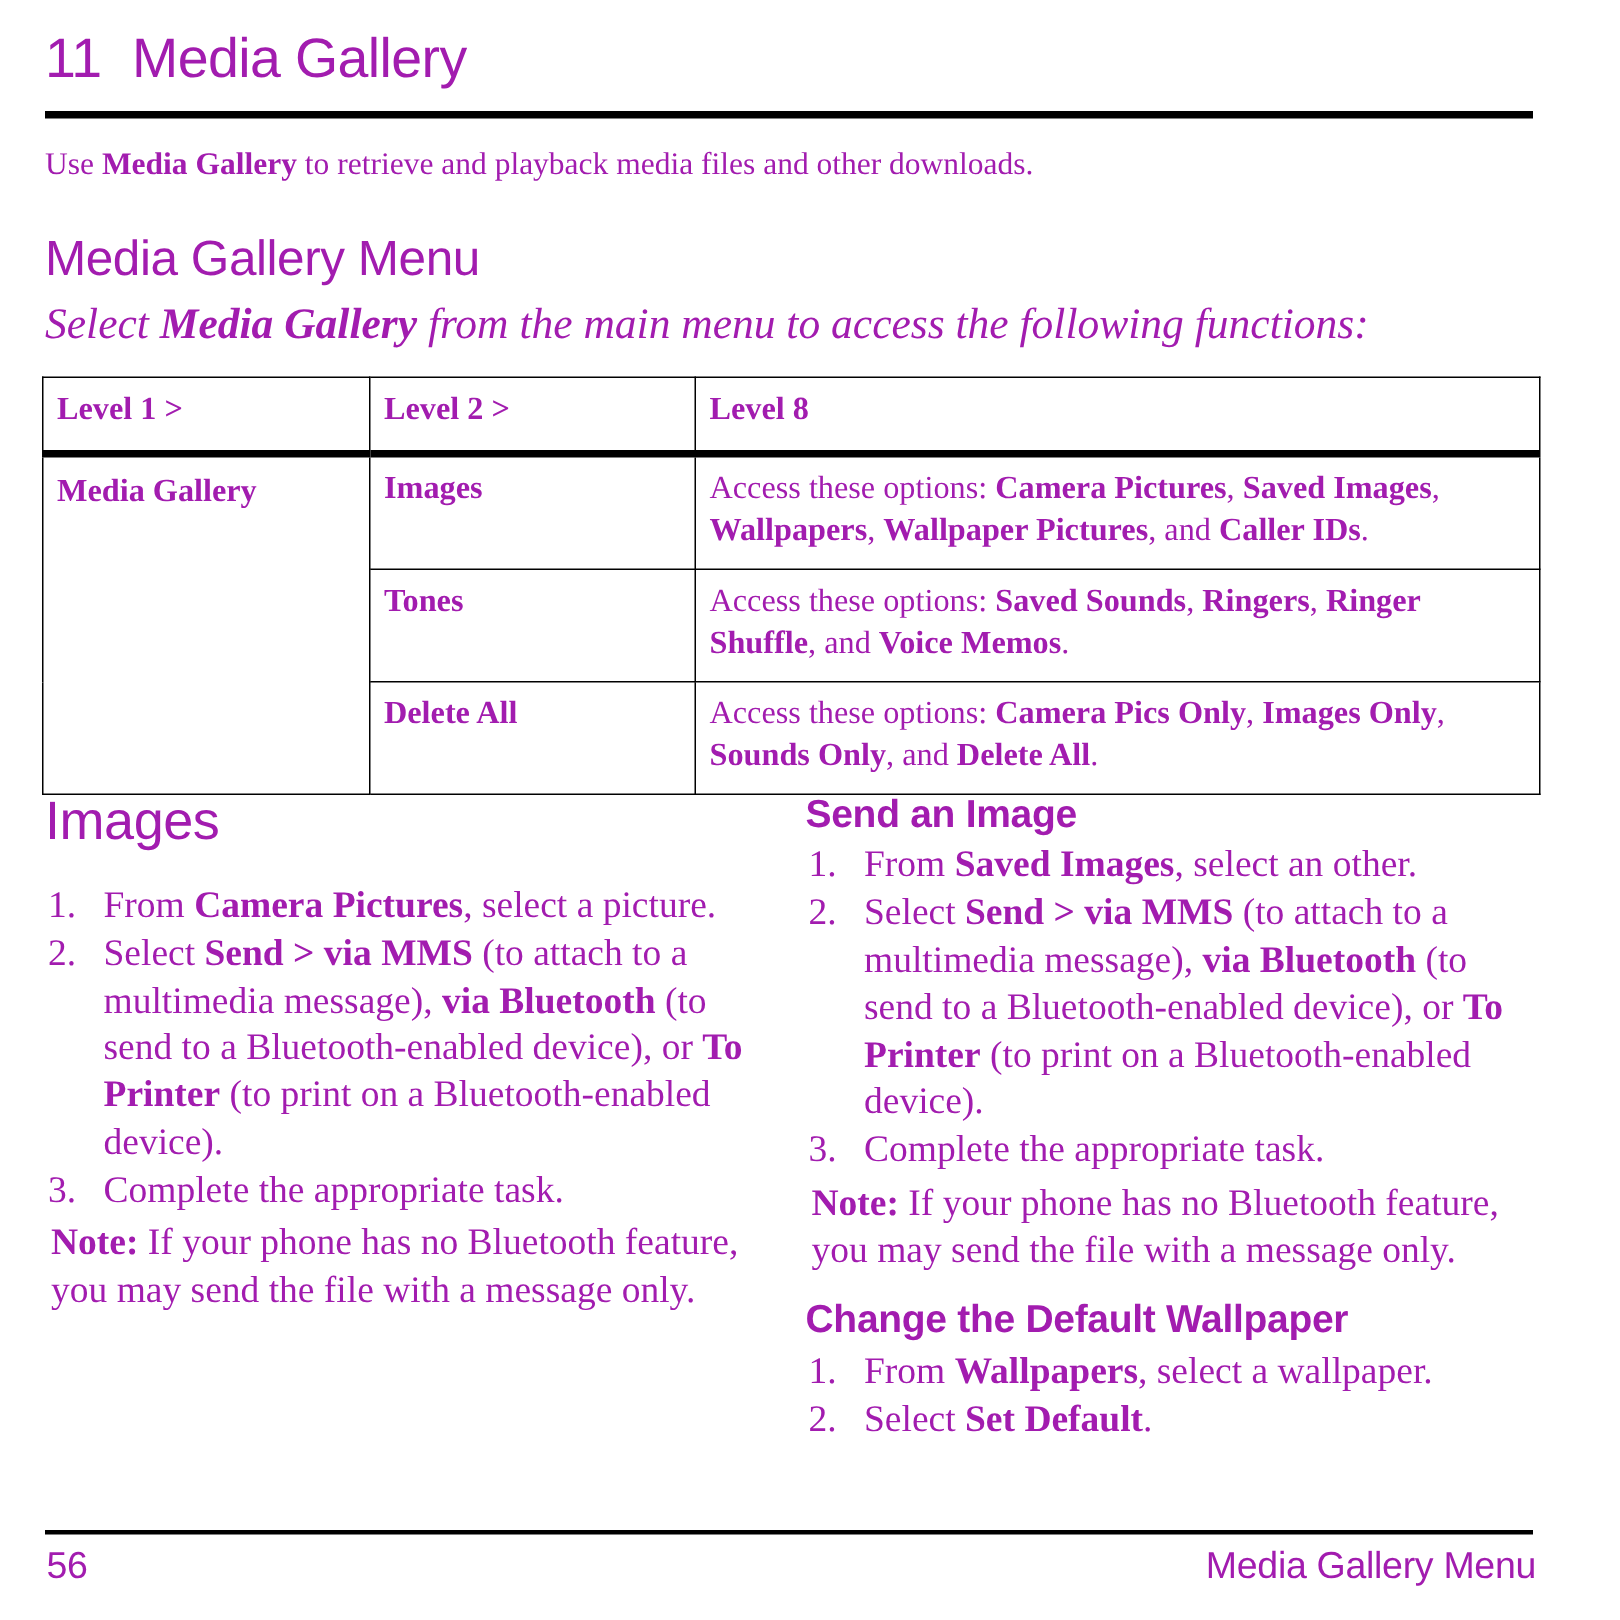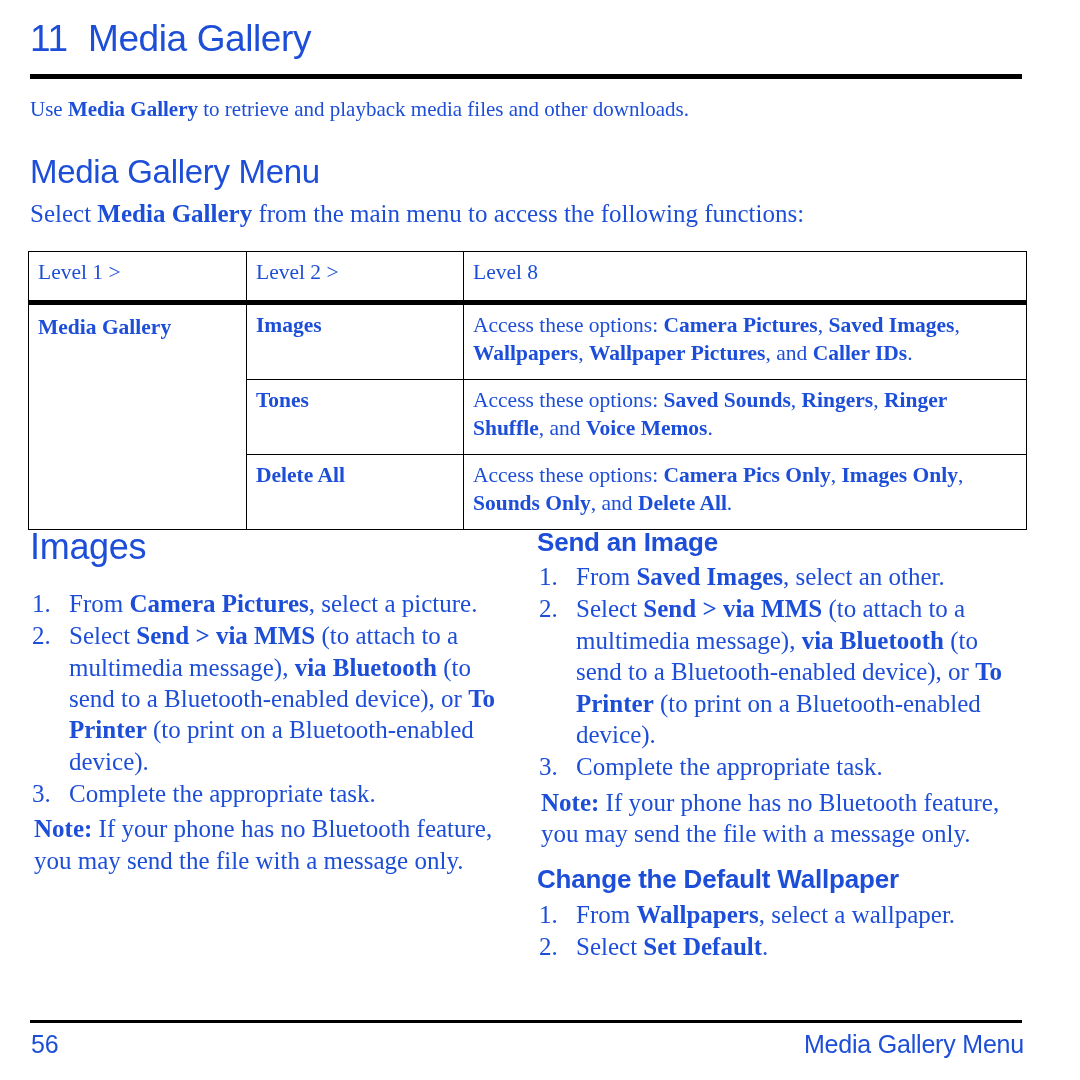--- a/index.html
+++ b/index.html
@@ -7,21 +7,21 @@
     padding: 0;
     background: #ffffff;
   }
   .page {
     position: relative;
     width: 1080px;
     height: 1080px;
     background: #ffffff;
     overflow: hidden;
     font-family: "Liberation Serif", "DejaVu Serif", serif;
-    color: #1d4ed8;
+    color: #a21caf;
   }
 
   
   .chapter {
     position: absolute;
     left: 30px;
     top: 18px;
     width: 992px;
   }
   .chapter-line {
@@ -65,22 +65,23 @@
     line-height: 1.1;
     white-space: nowrap;
   }
   #menu-heading { left: 30px; top: 154px; }
 
   .lead {
     position: absolute;
     left: 30px;
     top: 197px;
     width: 1000px;
-    font-size: 25px;
+    font-size: 29px;
     line-height: 1.32;
+    font-style: italic;
   }
 
   
   .menu-table {
     position: absolute;
     left: 28px;
     top: 251px;
     width: 998px;
     border-collapse: collapse;
     table-layout: fixed;
@@ -88,21 +89,21 @@
   .menu-table td, .menu-table th {
     border: 1.6px solid #000000;
     vertical-align: top;
     padding: 7px 9px 9px 9px;
     font-size: 21.5px;
     line-height: 1.30;
     text-align: left;
     font-weight: 400;
   }
   .menu-table th {
-    font-weight: 400;
+    font-weight: 700;
     height: 32px;
   }
   .menu-table thead th {
     border-bottom: 5px solid #000000;
   }
   .col-1 { width: 218px; }
   .col-2 { width: 217px; }
   .col-3 { width: 563px; }
   td.lvl1-cell, td.lvl2-cell { font-weight: 700; }
   td.lvl1-cell { padding-top: 9px; }

